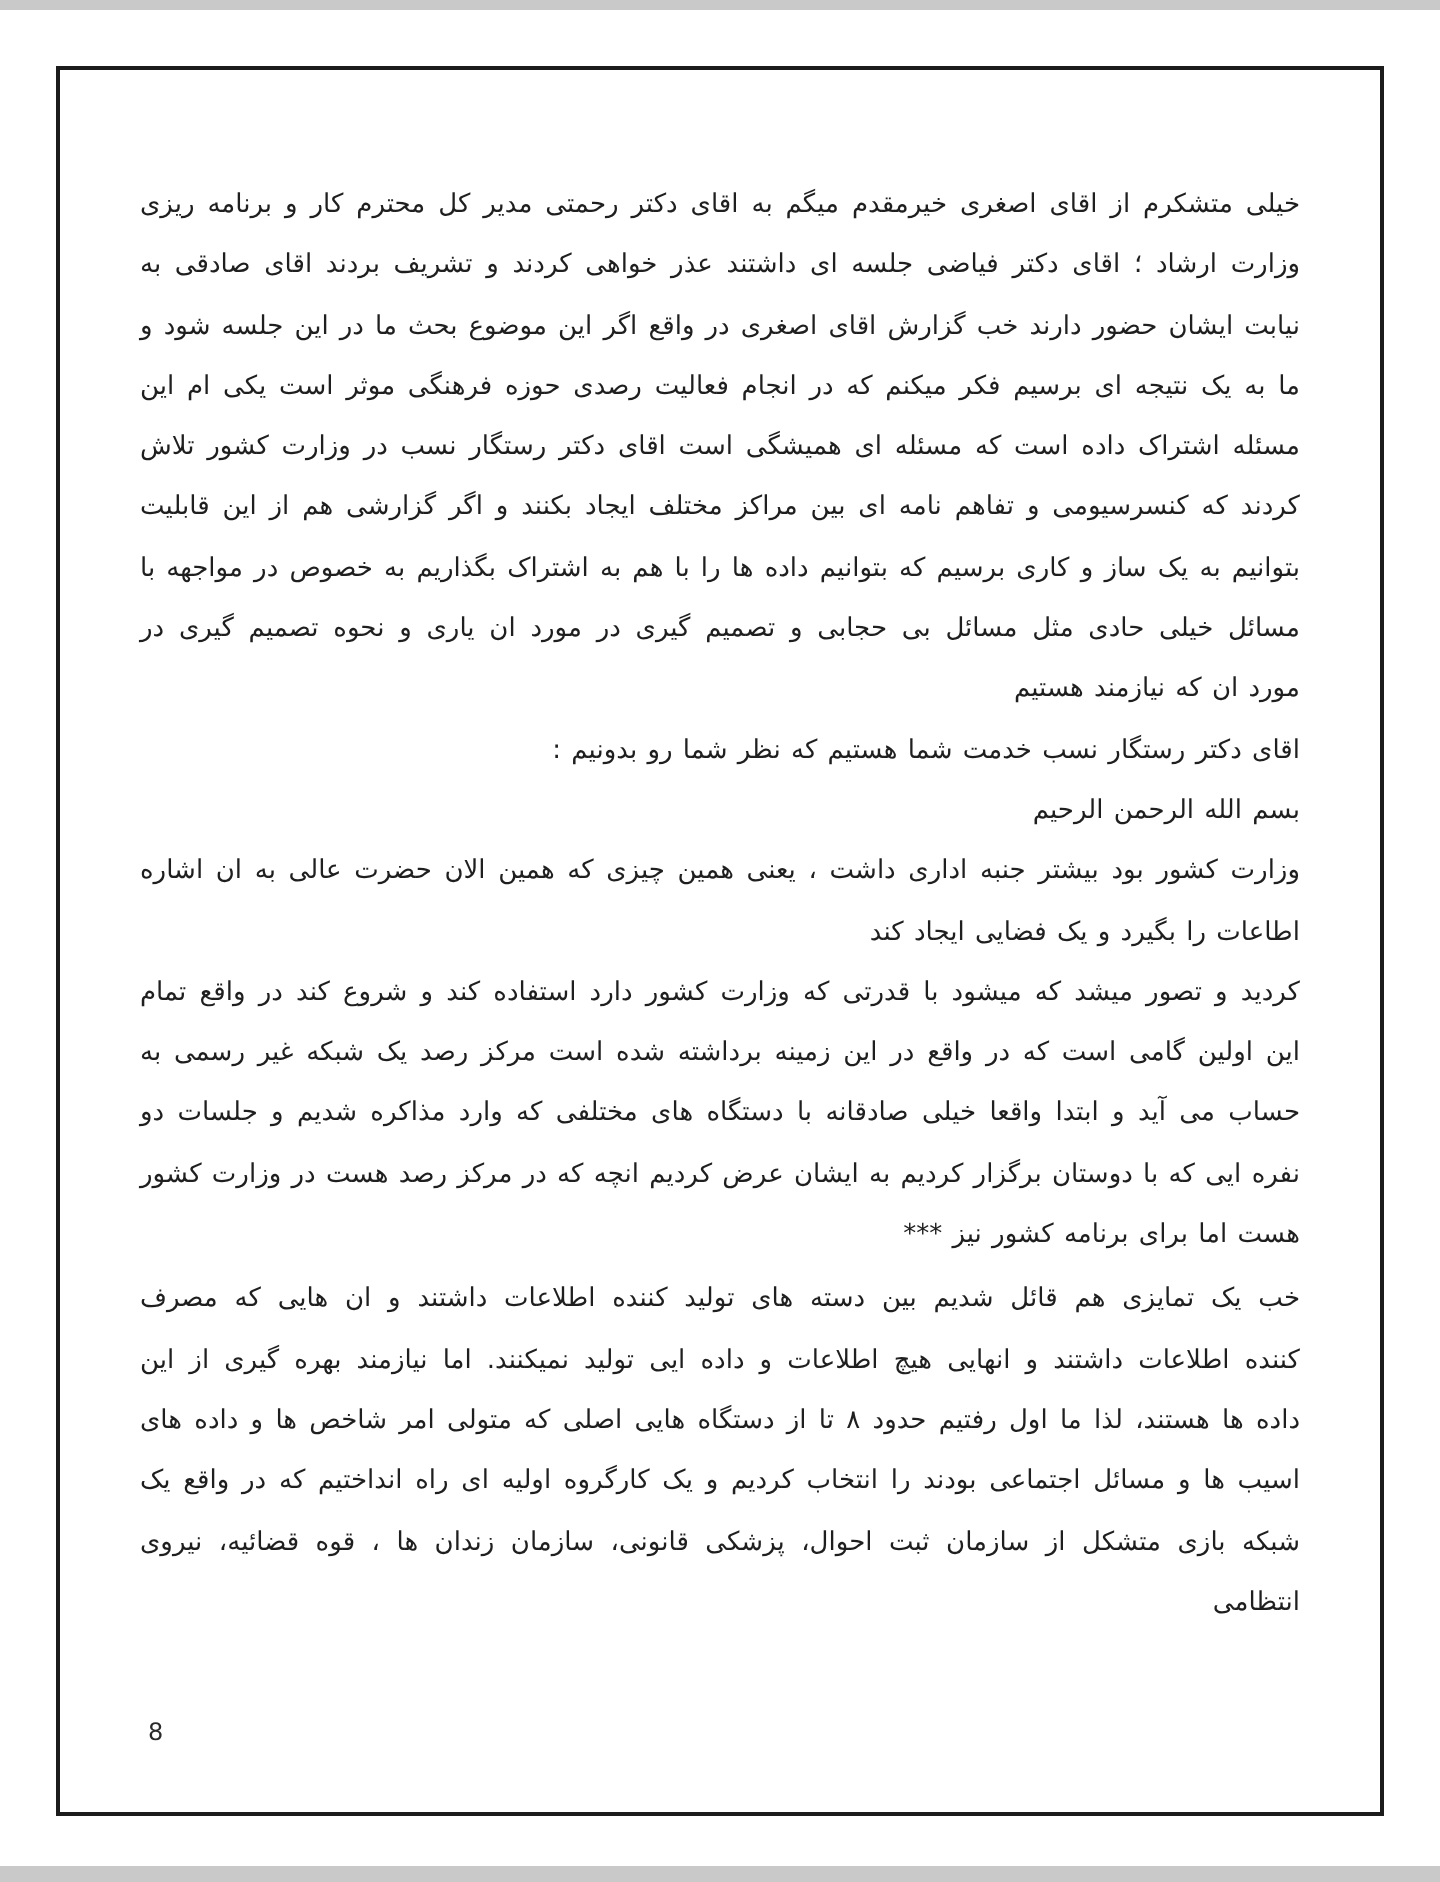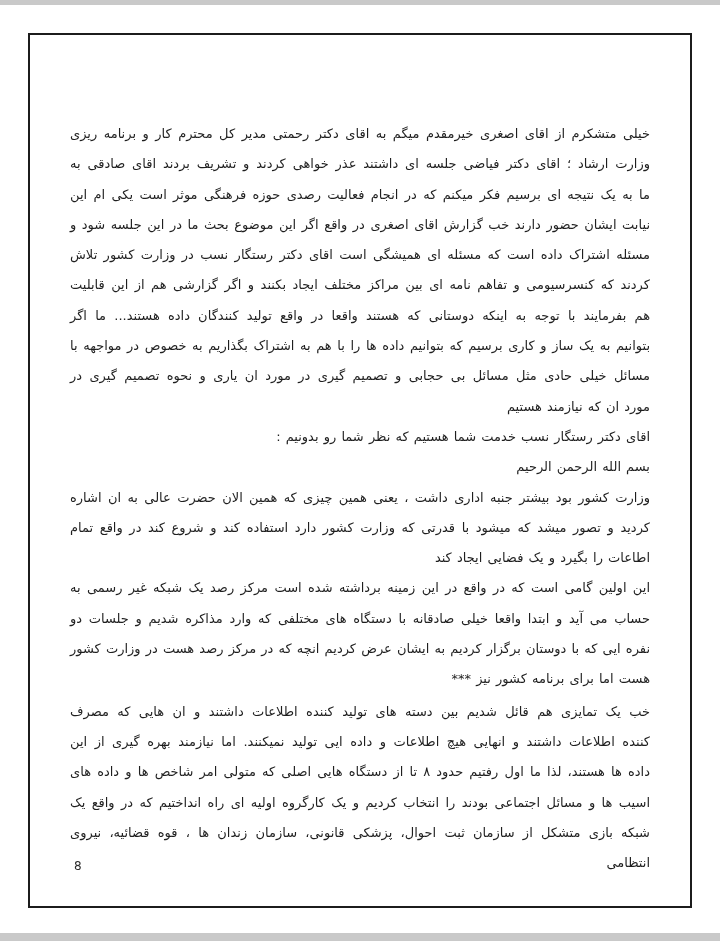--- a/index.html
+++ b/index.html
@@ -18,21 +18,21 @@
   .page-frame{
     position:absolute;
     left:28px;top:33px;
     width:664px;height:875px;
     box-sizing:border-box;
     border:2px solid #1c1c1c;
     background:#ffffff;
   }
   .text-body{
     direction:rtl;
-    padding:84px 40px 0 40px;
+    padding:53px 40px 0 40px;
     color:#1f1f1f;
   }
   .line{
     font-size:13px;
     line-height:30.3px;
     white-space:normal;
     word-spacing:1px;
   }
   .line.jl{
     text-align:justify;
@@ -51,33 +51,32 @@
 </style>
 </head>
 <body>
 
 <div class="gutter top"></div>
 
 <div class="page-frame">
   <div class="text-body">
     <div class="line jl">خیلی متشکرم از اقای اصغری خیرمقدم میگم به اقای دکتر رحمتی مدیر کل محترم کار و برنامه ریزی</div>
     <div class="line jl">وزارت ارشاد ؛ اقای دکتر فیاضی جلسه ای داشتند عذر خواهی کردند و تشریف بردند اقای صادقی به</div>
+    <div class="line jl">نیابت ایشان حضور دارند خب گزارش اقای اصغری در واقع اگر این موضوع بحث ما در این جلسه شود و</div>
     <div class="line jl">ما به یک نتیجه ای برسیم فکر میکنم که در انجام فعالیت رصدی حوزه فرهنگی  موثر است یکی ام این</div>
-    <div class="line jl">نیابت ایشان حضور دارند خب گزارش اقای اصغری در واقع اگر این موضوع بحث ما در این جلسه شود و</div>
     <div class="line jl">مسئله اشتراک داده است که مسئله ای همیشگی است اقای دکتر رستگار نسب در وزارت کشور تلاش</div>
     <div class="line jl">کردند که کنسرسیومی و تفاهم نامه ای بین مراکز مختلف ایجاد بکنند و اگر گزارشی هم از این قابلیت</div>
-    <div class="line jl">هم بفرمایند با توجه به اینکه دوستانی که هستند واقعا در واقع تولید کنندگان داده هستند... ما اگر</div>
     <div class="line jl">بتوانیم به یک ساز و کاری برسیم که بتوانیم داده ها را با هم به اشتراک بگذاریم به خصوص در مواجهه با</div>
     <div class="line jl">مسائل خیلی حادی مثل مسائل بی حجابی و تصمیم گیری در مورد ان یاری و نحوه تصمیم گیری در</div>
     <div class="line">مورد ان که نیازمند هستیم</div>
     <div class="line">اقای دکتر رستگار نسب خدمت شما هستیم که نظر شما رو بدونیم :</div>
     <div class="line">بسم الله الرحمن الرحیم</div>
     <div class="line jl">وزارت کشور بود بیشتر جنبه اداری داشت ، یعنی همین چیزی که همین الان حضرت عالی به ان اشاره</div>
+    <div class="line">اطاعات را بگیرد و یک فضایی ایجاد کند</div>
     <div class="line jl">کردید و تصور میشد که میشود با قدرتی که وزارت کشور دارد استفاده کند و شروع کند در واقع تمام</div>
-    <div class="line">اطاعات را بگیرد و یک فضایی ایجاد کند</div>
     <div class="line jl">این اولین گامی است که در واقع در این زمینه برداشته شده است مرکز رصد یک شبکه غیر رسمی به</div>
     <div class="line jl">حساب می آید و ابتدا واقعا خیلی صادقانه با دستگاه های مختلفی که وارد مذاکره شدیم و جلسات دو</div>
     <div class="line jl">نفره ایی که با دوستان برگزار کردیم به ایشان عرض کردیم انچه که در مرکز رصد هست در وزارت کشور</div>
     <div class="line">هست اما برای برنامه کشور نیز ***</div>
     <div class="line jl gap">خب یک تمایزی هم قائل شدیم بین دسته های تولید کننده اطلاعات داشتند و ان هایی که مصرف</div>
     <div class="line jl">کننده اطلاعات داشتند و انهایی هیچ اطلاعات و داده ایی  تولید نمیکنند.  اما نیازمند بهره گیری از این</div>
     <div class="line jl">داده ها هستند، لذا ما اول رفتیم حدود ۸ تا از دستگاه هایی اصلی که متولی امر شاخص ها و داده های</div>
     <div class="line jl">اسیب ها و مسائل اجتماعی بودند را  انتخاب کردیم و یک کارگروه اولیه ای راه انداختیم که در واقع یک</div>
     <div class="line jl">شبکه بازی متشکل از  سازمان ثبت احوال، پزشکی قانونی، سازمان زندان ها ، قوه قضائیه، نیروی انتظامی</div>
   </div>

